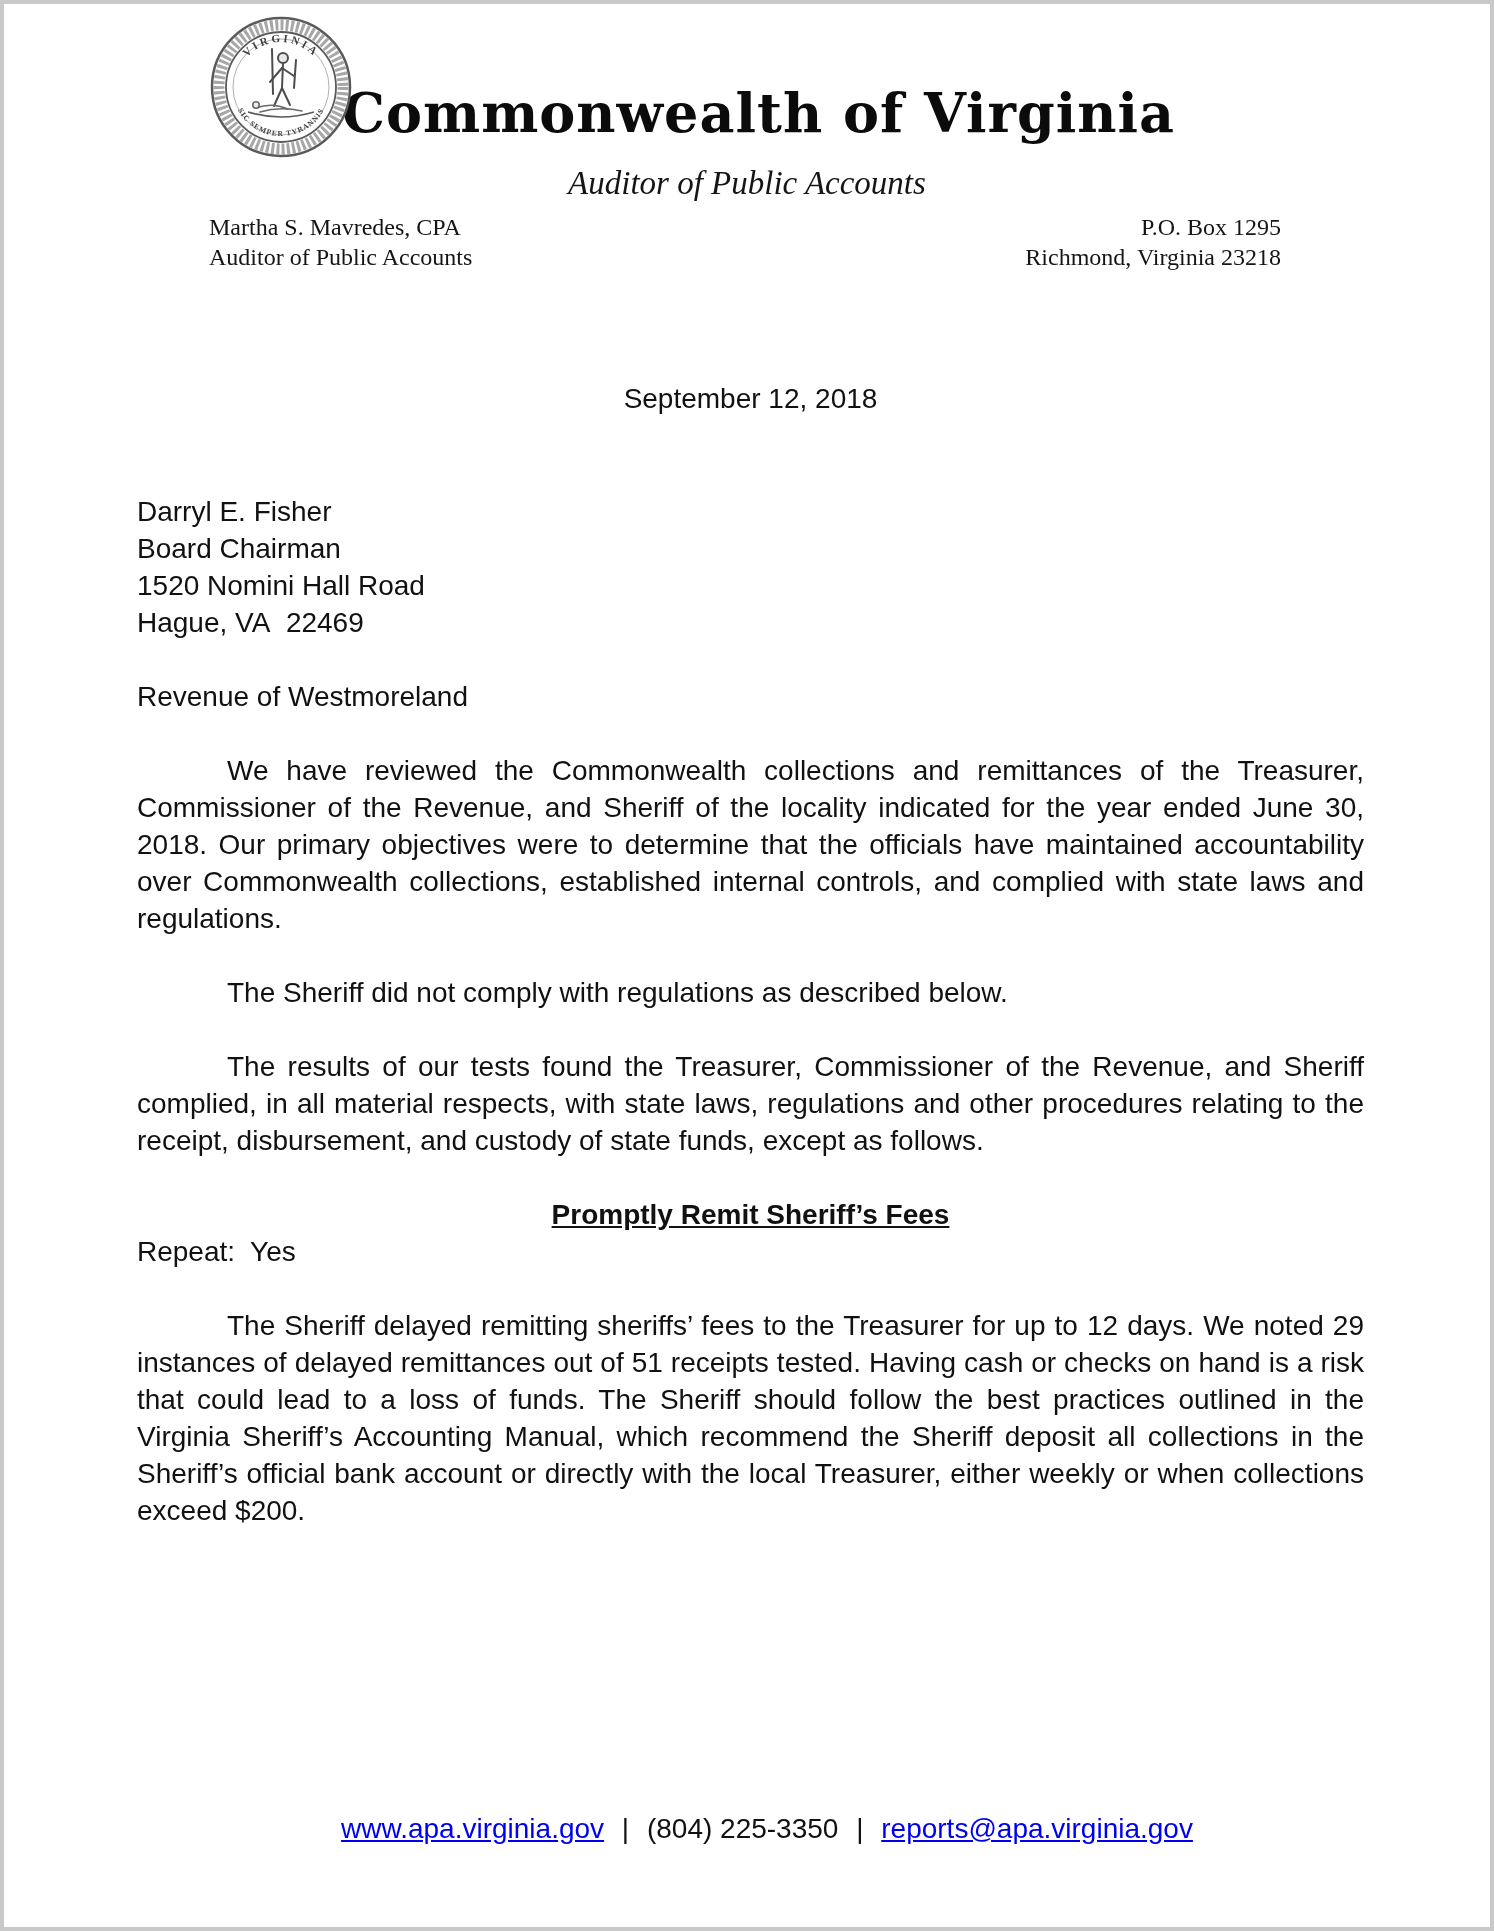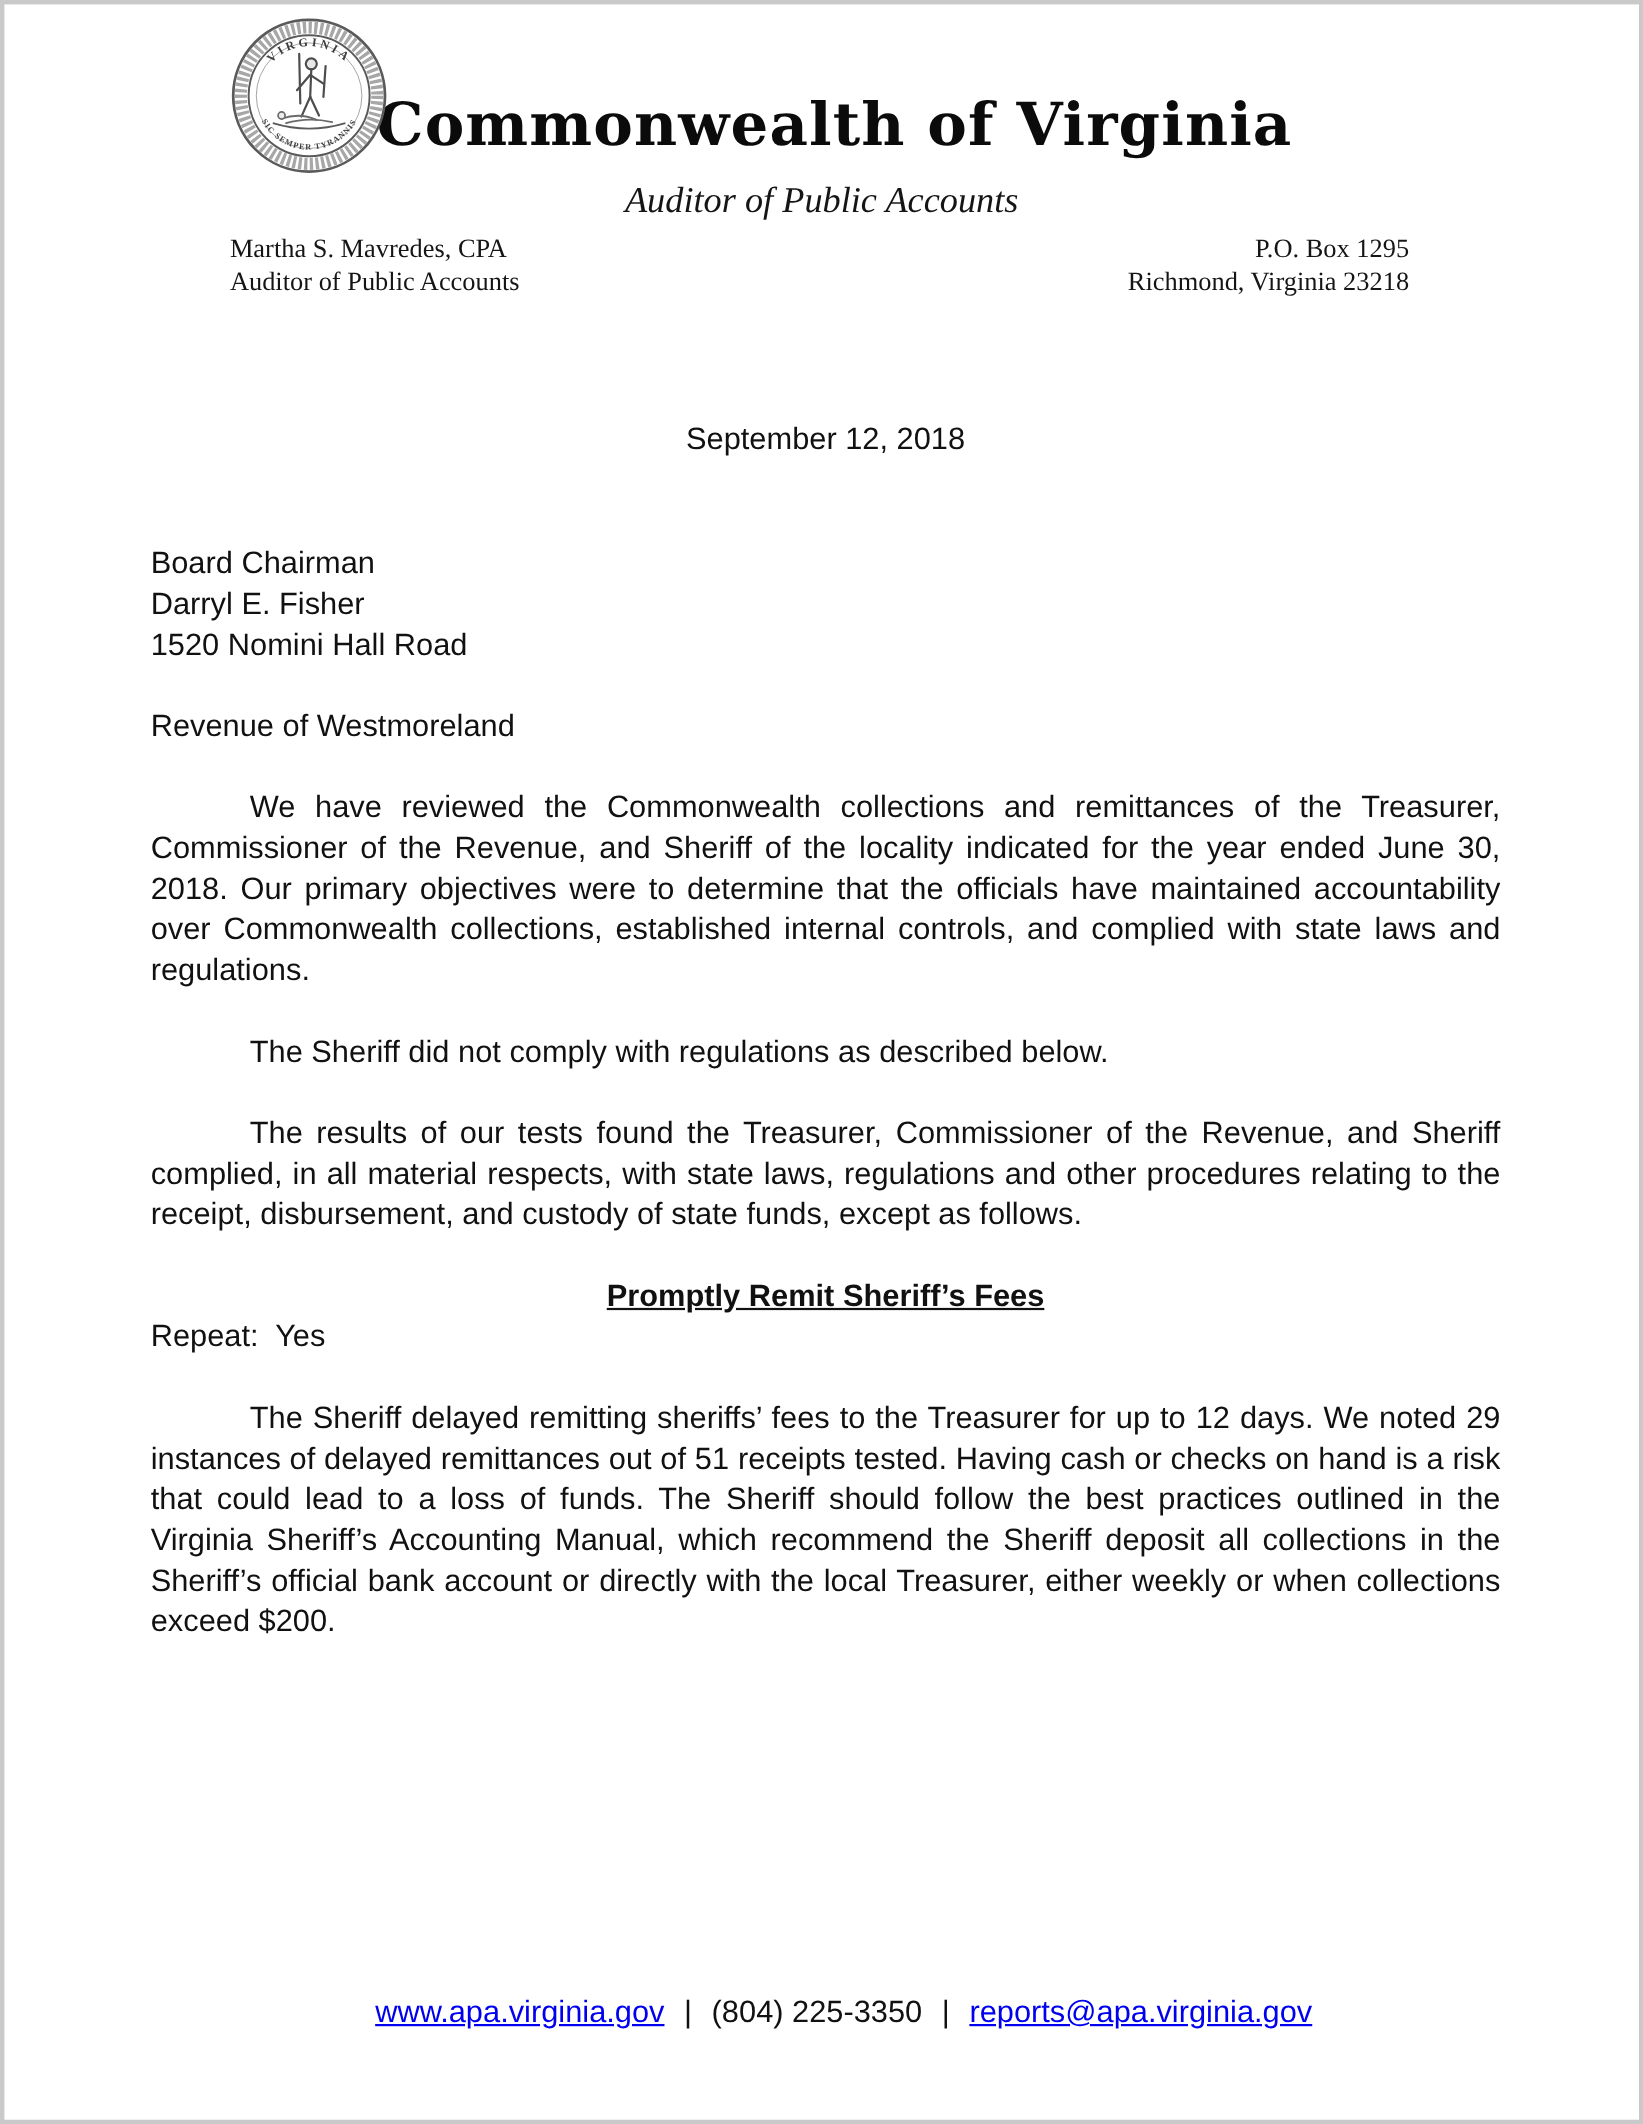--- a/index.html
+++ b/index.html
@@ -173,23 +173,24 @@
         <div>Richmond, Virginia 23218</div>
       </div>
     </div>
   </div>
 
   <div class="content">
 
     <div class="date-line">September 12, 2018</div>
 
     <div class="recipient-block">
+      <div>Darryl E. Fisher</div>
       <div>Board Chairman</div>
-      <div>Darryl E. Fisher</div>
       <div>1520 Nomini Hall Road</div>
+      <div>Hague, VA&nbsp; 22469</div>
     </div>
 
     <div class="locality-line">Revenue of Westmoreland</div>
 
 
     <p class="para">We have reviewed the Commonwealth collections and remittances of the Treasurer, Commissioner of the Revenue, and Sheriff of the locality indicated for the year ended June 30, 2018.  Our primary objectives were to determine that the officials have maintained accountability over Commonwealth collections, established internal controls, and complied with state laws and regulations.</p>
 
     <p class="para no-justify">The Sheriff did not comply with regulations as described below.</p>
 
     <p class="para">The results of our tests found the Treasurer, Commissioner of the Revenue, and Sheriff complied, in all material respects, with state laws, regulations and other procedures relating to the receipt, disbursement, and custody of state funds, except as follows.</p>

